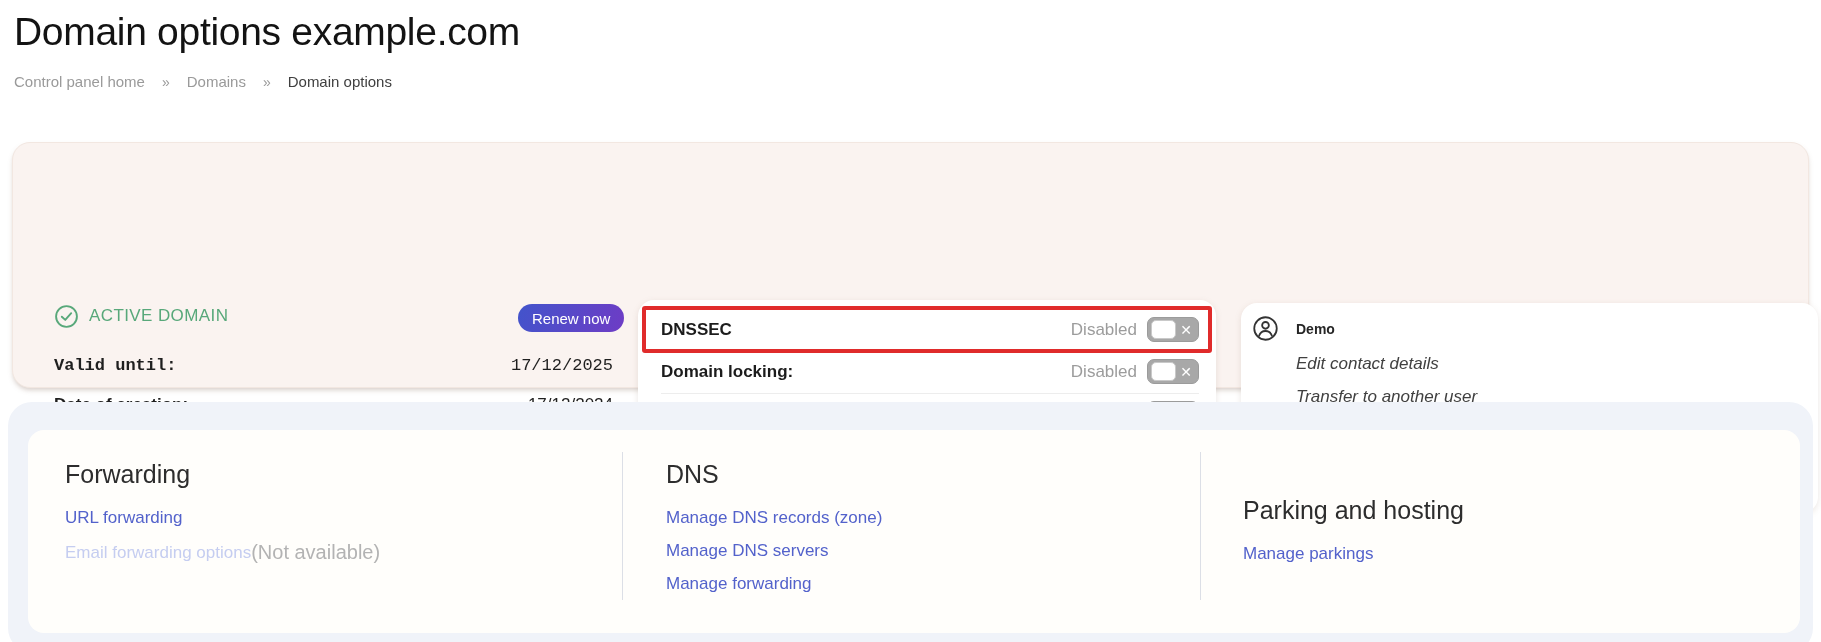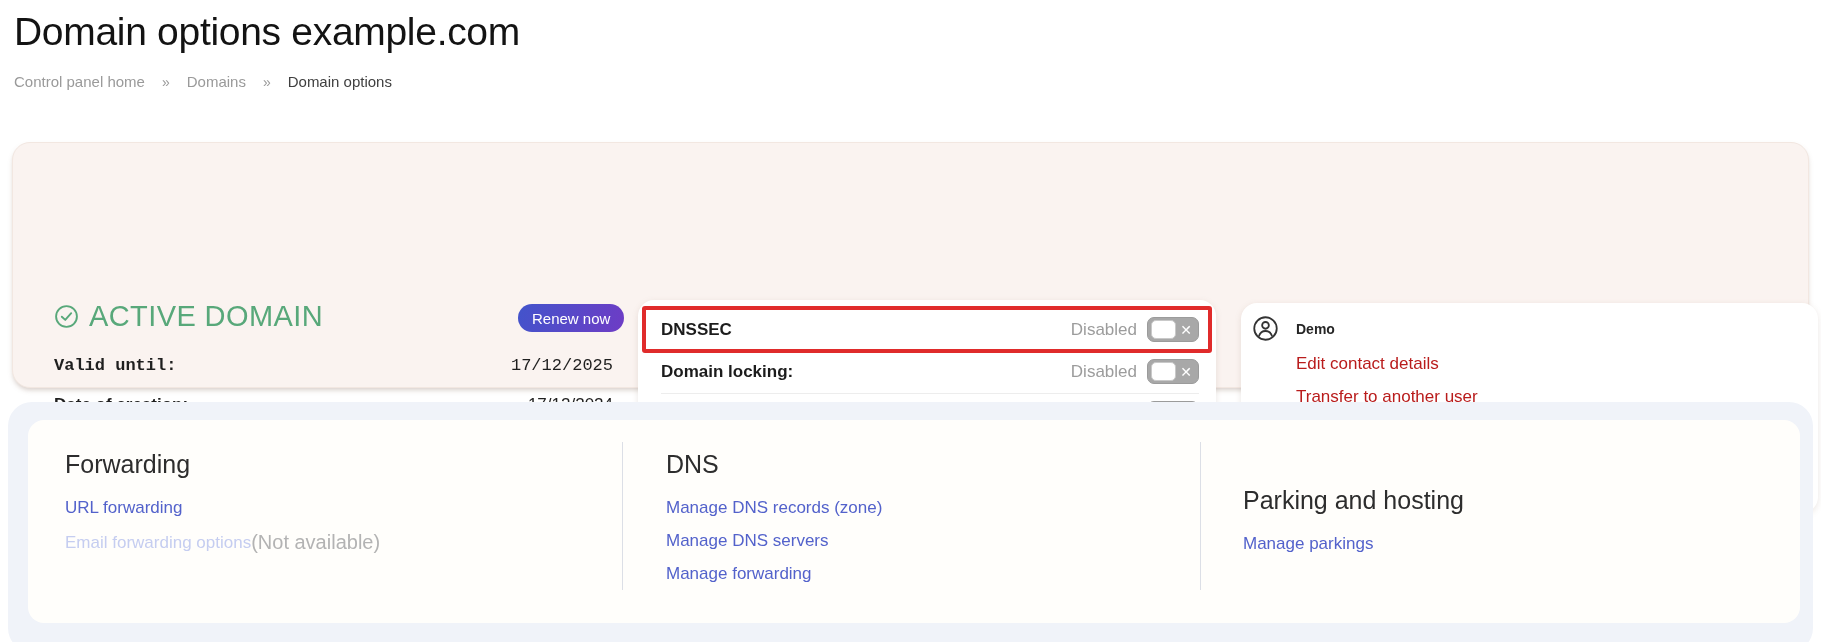--- a/index.html
+++ b/index.html
@@ -37,21 +37,21 @@
     background:#faf3f0;
     border:1px solid #f2e7e1;
     border-radius:18px;
     box-shadow:0 3px 5px -1px rgba(140,115,100,0.35);
   }
   .status-row {
     position:absolute; left:41px; top:159px; height:28px;
     display:flex; align-items:center; gap:10px;
   }
   .status-label {
-    font-size:29px; color:#58a87a; letter-spacing:0.4px; font-weight:400;
+    font-size:17px; color:#58a87a; letter-spacing:0.4px; font-weight:400;
   }
   .renew-btn {
     position:absolute; left:505px; top:161px; height:28px;
     display:flex; align-items:center;
     padding:0 14px;
     border:none; border-radius:14px;
     background:linear-gradient(110deg,#4254cb 0%,#6e3cc5 100%);
     color:#ffffff; font-size:15px; font-family:inherit;
     cursor:pointer;
   }
@@ -125,30 +125,30 @@
   }
   .contact-header {
     position:absolute; left:11px; top:12px; height:27px;
     display:flex; align-items:center; gap:17px;
   }
   .contact-name { font-size:14px; font-weight:700; color:#262626; }
   .contact-links {
     position:absolute; left:55px; top:51px;
     display:flex; flex-direction:column; gap:13px;
   }
-  .contact-links .link { font-size:17px; line-height:20px; color:#b91c1c; cursor:pointer; }
+  .contact-links .link { font-size:17px; line-height:20px; color:#404040; cursor:pointer;font-style:italic; }
 
   
   .bottom-section {
     position:absolute; left:8px; top:402px;
     width:1805px; height:250px;
     background:#f0f3f9; border-radius:24px;
   }
   .bottom-card {
-    position:absolute; left:20px; top:18px;
+    position:absolute; left:20px; top:28px;
     width:1772px; height:203px;
     background:#fffefb; border-radius:16px;
   }
   .bottom-col { position:absolute; top:30px; }
   .bottom-col.col-forwarding { left:37px; }
   .bottom-col.col-dns        { left:638px; }
   .bottom-col.col-parking    { left:1215px;margin-top:36px; }
   .section-title {
     font-size:25px; font-weight:400; color:#2d2d2d; margin-bottom:19px;
   }

